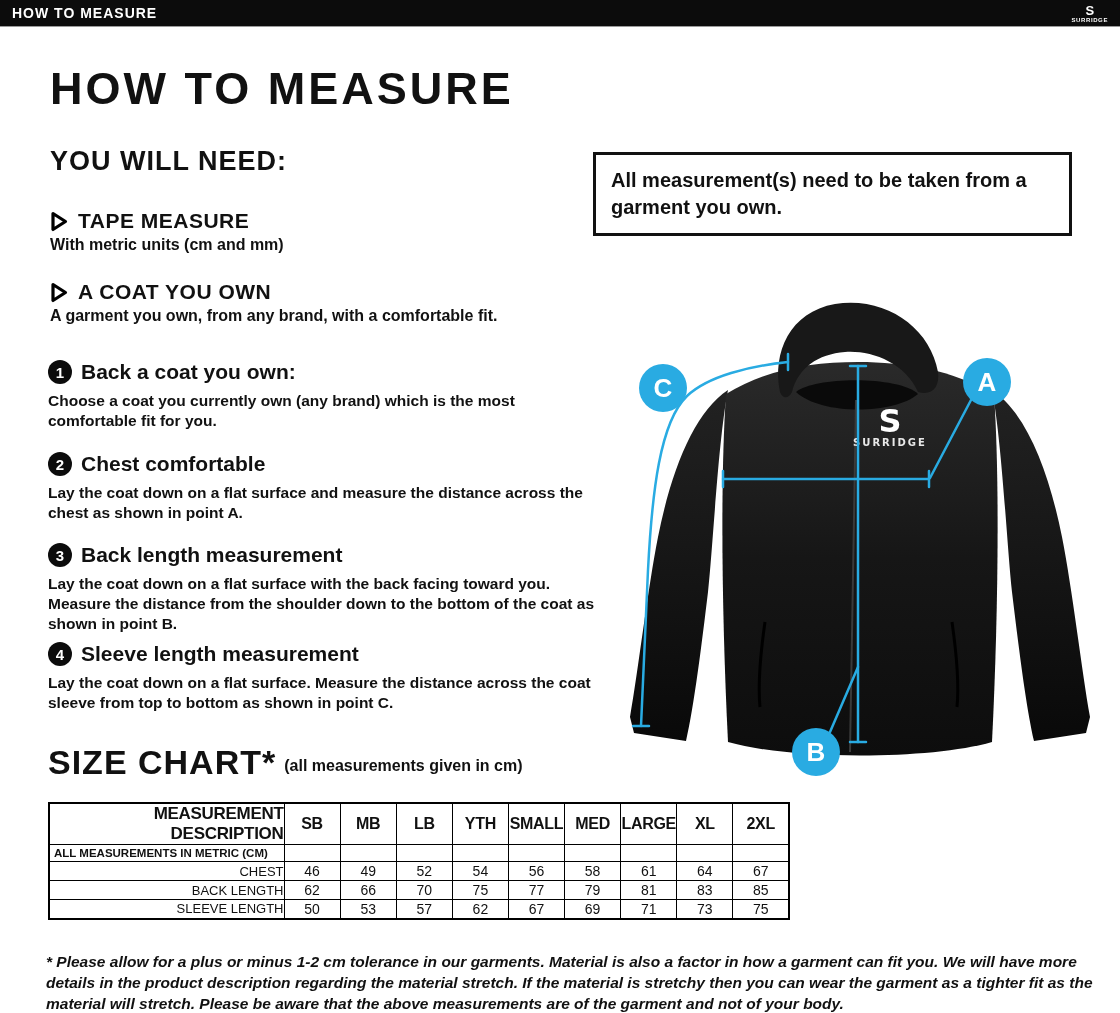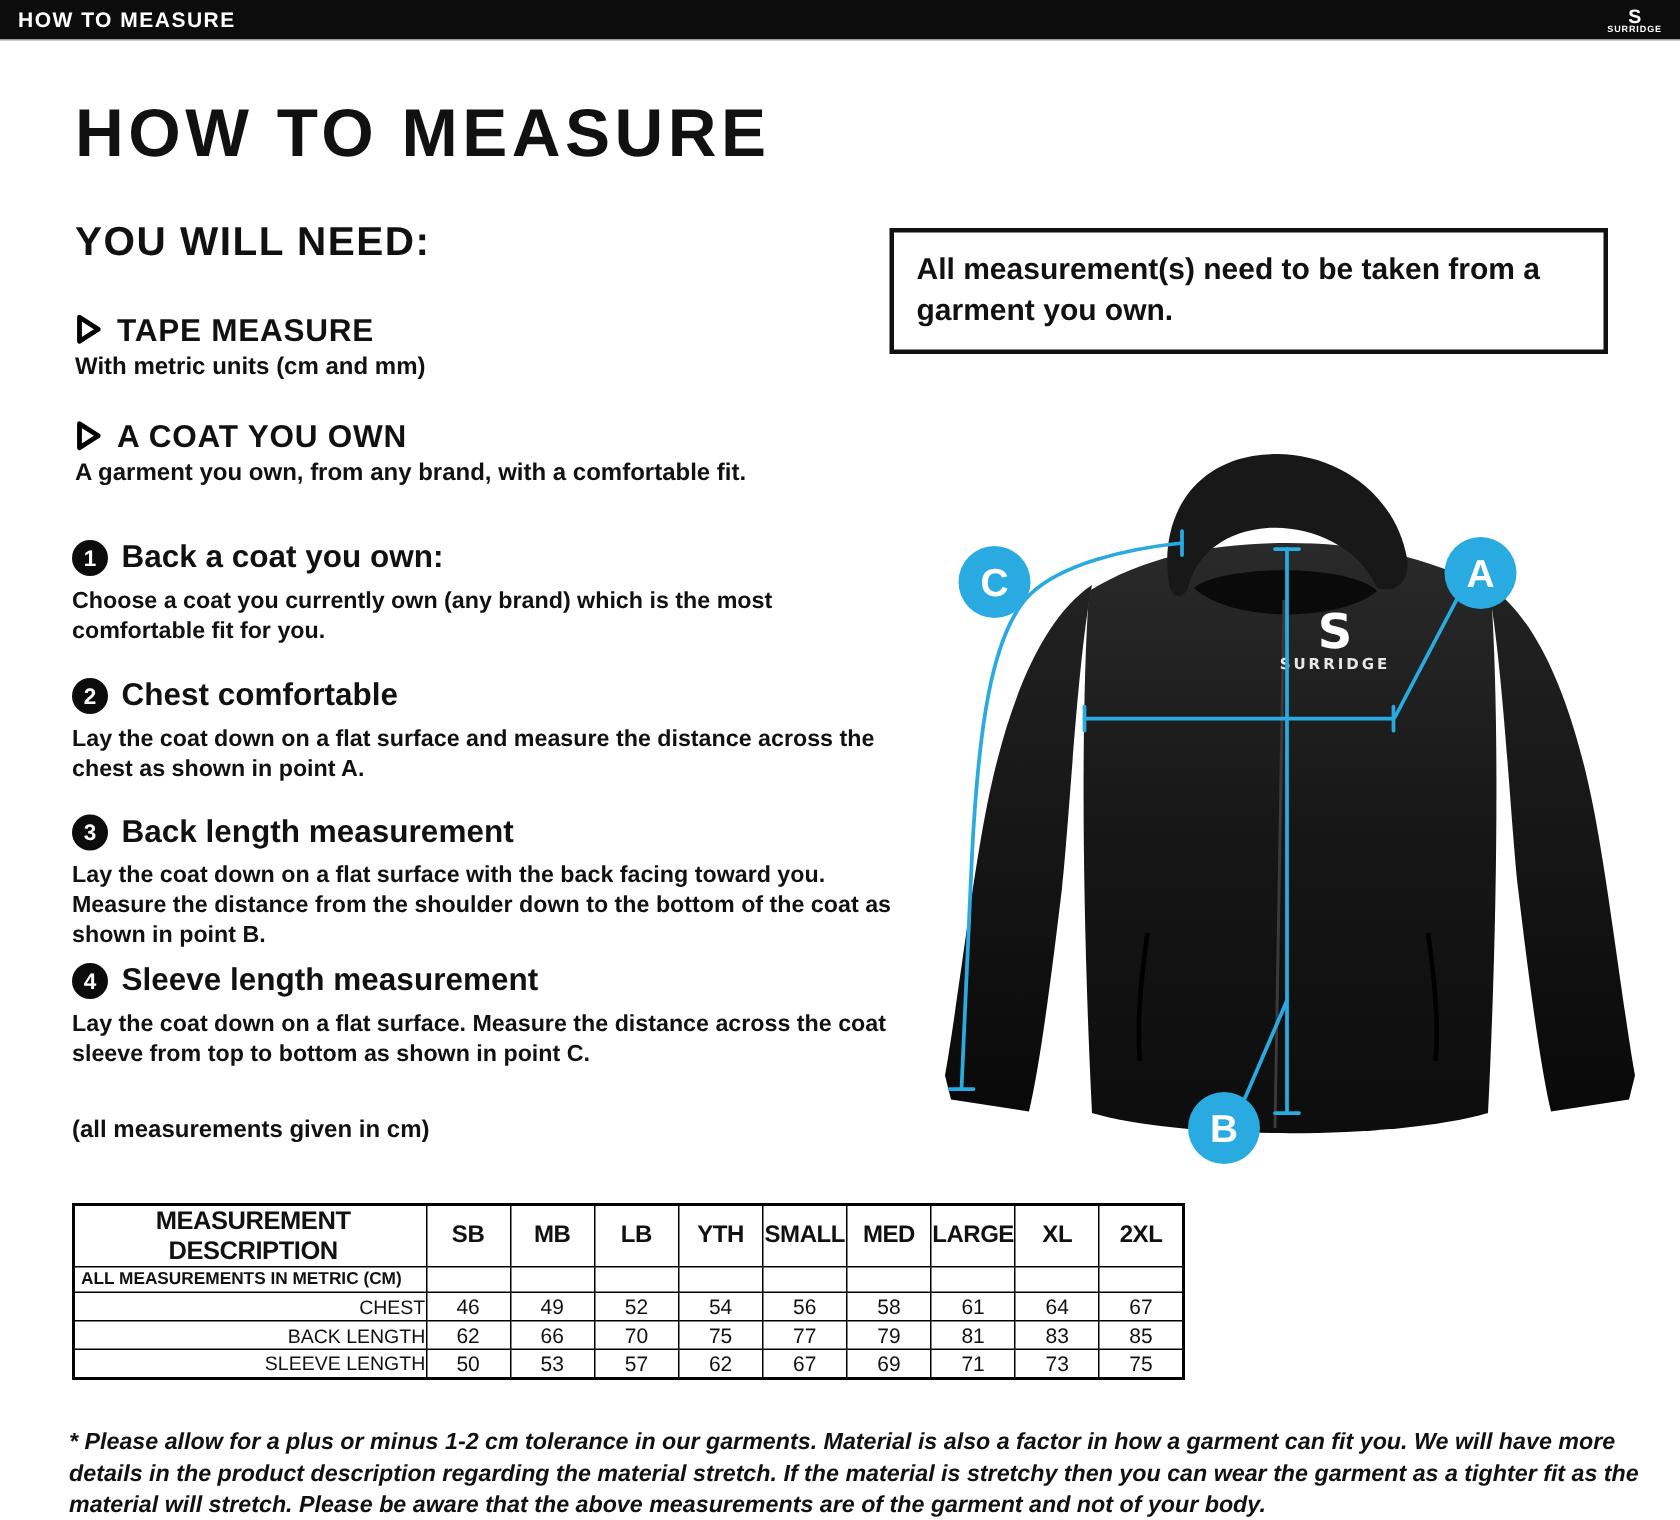--- a/index.html
+++ b/index.html
@@ -15,21 +15,21 @@
   .topbar-logo { display:flex; flex-direction:column; align-items:center; line-height:1; }
   .topbar-logo .s { color:#fff; font-weight:bold; font-size:13px; }
   .topbar-logo .b { color:#fff; font-weight:bold; font-size:6px; letter-spacing:0.6px; }
 
   
   .main-title { position:absolute; left:50px; top:63px; font-size:45px; font-weight:bold; letter-spacing:3px; }
   .ywn-title  { position:absolute; left:50px; top:146px; font-size:27px; font-weight:bold; letter-spacing:1px; }
 
   
   .need { position:absolute; left:50px; width:545px; }
-  .need-head { display:flex; gap:10px; }
+  .need-head { display:flex; align-items:center; gap:10px; }
   .need-title { font-size:21px; font-weight:bold; letter-spacing:0.5px; }
   .need-desc { font-size:16px; font-weight:bold; margin-top:3px; }
   #need-0 { top:209px; }
   #need-1 { top:280px; }
 
   
   .step { position:absolute; left:48px; width:548px; }
   .step-head { display:flex; align-items:center; gap:9px; margin-bottom:7px; }
   .step-badge { width:24px; height:24px; border-radius:50%; background:#0c0c0c; color:#fff;
                 display:flex; align-items:center; justify-content:center;
@@ -52,21 +52,21 @@
   .sc-head { position:absolute; left:48px; top:745px; display:flex; align-items:flex-end; gap:8px; }
   .sc-title { font-size:34px; font-weight:bold; letter-spacing:1px; line-height:1; }
   .sc-sub { font-size:16px; font-weight:bold; padding-bottom:4px; }
 
   table.size-table { position:absolute; left:48px; top:802px; width:742px;
                      border-collapse:collapse; table-layout:fixed; }
   table.size-table col.c0 { width:235px; }
   table.size-table th, table.size-table td { border:1px solid #000; text-align:center; overflow:hidden; }
   table.size-table { border:2px solid #000; }
   table.size-table thead th { font-size:16px; font-weight:bold; letter-spacing:-0.3px; height:30px; }
-  table.size-table thead th.first { text-align:center; padding-left:4px; font-size:17px; }
+  table.size-table thead th.first { text-align:right; padding-left:4px; font-size:17px; }
   .row-note td { height:17px; font-size:11.5px; font-weight:bold; }
   .row-note td.first { text-align:left; padding-left:4px;margin-left:29px; }
   .row-data td { height:19px; font-size:14px; }
   .row-data td.first { text-align:right; padding-left:4px; font-size:13px; }
 
   
   .footnote { position:absolute; left:46px; top:952px; width:1072px;
               font-size:15.5px; font-weight:bold; font-style:italic; line-height:1.35; }
 </style>
 </head>
@@ -196,20 +196,21 @@
         <text x="216" y="469" fill="#fff" font-family="Liberation Sans, sans-serif" font-size="26" font-weight="bold" text-anchor="middle">B</text>
       </g>
       <g>
         <circle cx="63" cy="96" r="24" fill="#29ABE2"></circle>
         <text x="63" y="105" fill="#fff" font-family="Liberation Sans, sans-serif" font-size="26" font-weight="bold" text-anchor="middle">C</text>
       </g>
     </svg>
   </div>
 
   <div class="sc-head">
+    <span class="sc-title">SIZE CHART*</span>
     <span class="sc-sub">(all measurements given in cm)</span>
   </div>
 
   <table class="size-table">
     <colgroup>
         <col class="c0">
         <col>
         <col>
         <col>
         <col>

